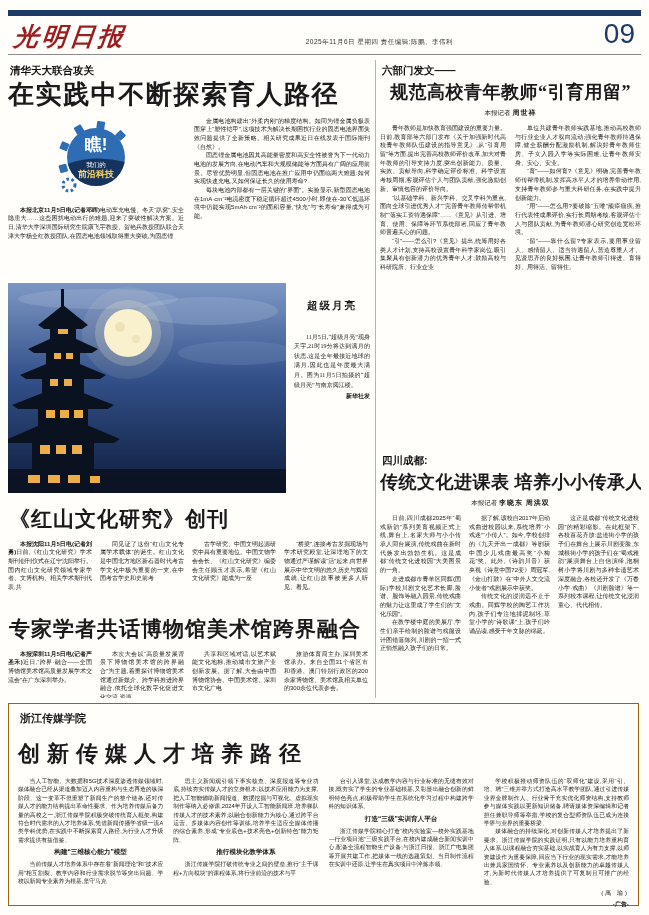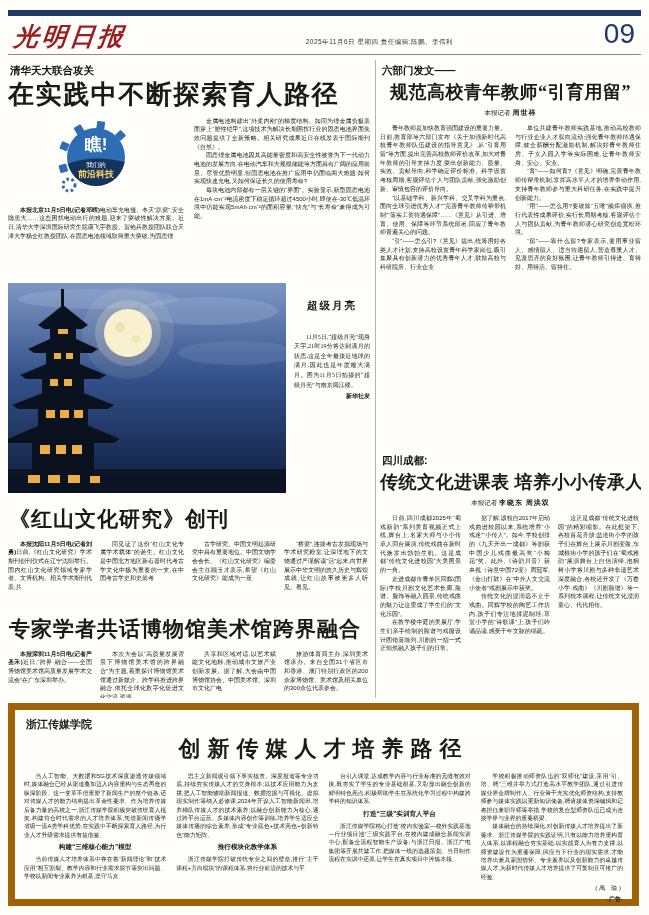--- a/index.html
+++ b/index.html
@@ -39,25 +39,25 @@
   .small-cols{gap:8px;height:63px;overflow:hidden;font-size:6px;}
   .small-cols .col{width:84px;overflow:hidden;}
   .headline-right{font-family:"Liberation Serif", serif;font-weight:900;font-size:18px;
         text-align:center;letter-spacing:.5px;margin:2px 0 4px 0;white-space:nowrap;}
   .byline{text-align:center;font-size:6.5px;color:#222;margin:3px 0 6px 0;}
   .byline b{font-family:"Liberation Serif", serif;font-size:7px;letter-spacing:1px;}
   .teacher-body{gap:9px;height:318px;overflow:hidden;font-size:6px;}
   .teacher-body .col{width:126px;overflow:hidden;}
   .chengdu-body{gap:8px;height:188px;overflow:hidden;font-size:6px;}
   .chengdu-body .col{width:81px;overflow:hidden;}
-  .adbox{position:absolute;left:8px;top:703px;width:631px;height:203px;border:7px solid #a16207;
+  .adbox{position:absolute;left:8px;top:703px;width:631px;height:203px;border:1px solid #a16207;
         padding:5px 9px;box-sizing:border-box;}
   .box-kicker{font-size:11px;font-weight:bold;margin:2px 0 2px 2px;}
-  .box-headline{font-family:"Liberation Serif", serif;font-weight:900;font-size:22px;text-align:center;
-        letter-spacing:7px;margin:2px 0 8px 0;}
+  .box-headline{font-family:"Liberation Serif", serif;font-weight:900;font-size:22px;text-align:left;
+        letter-spacing:7px;margin:13px 0 8px 0;}
   .box-body{gap:10px;height:148px;overflow:hidden;font-size:5.8px;}
   .box-body .col{width:146px;overflow:hidden;}
   .signature{text-align:right;font-size:6px;margin-top:3px;letter-spacing:2px;}
   .ad-mark{text-align:right;font-size:6px;font-weight:bold;margin-top:2px;}
   b.lead{font-weight:bold;}
 </style>
 </head>
 <body>
 
 <div class="page">

